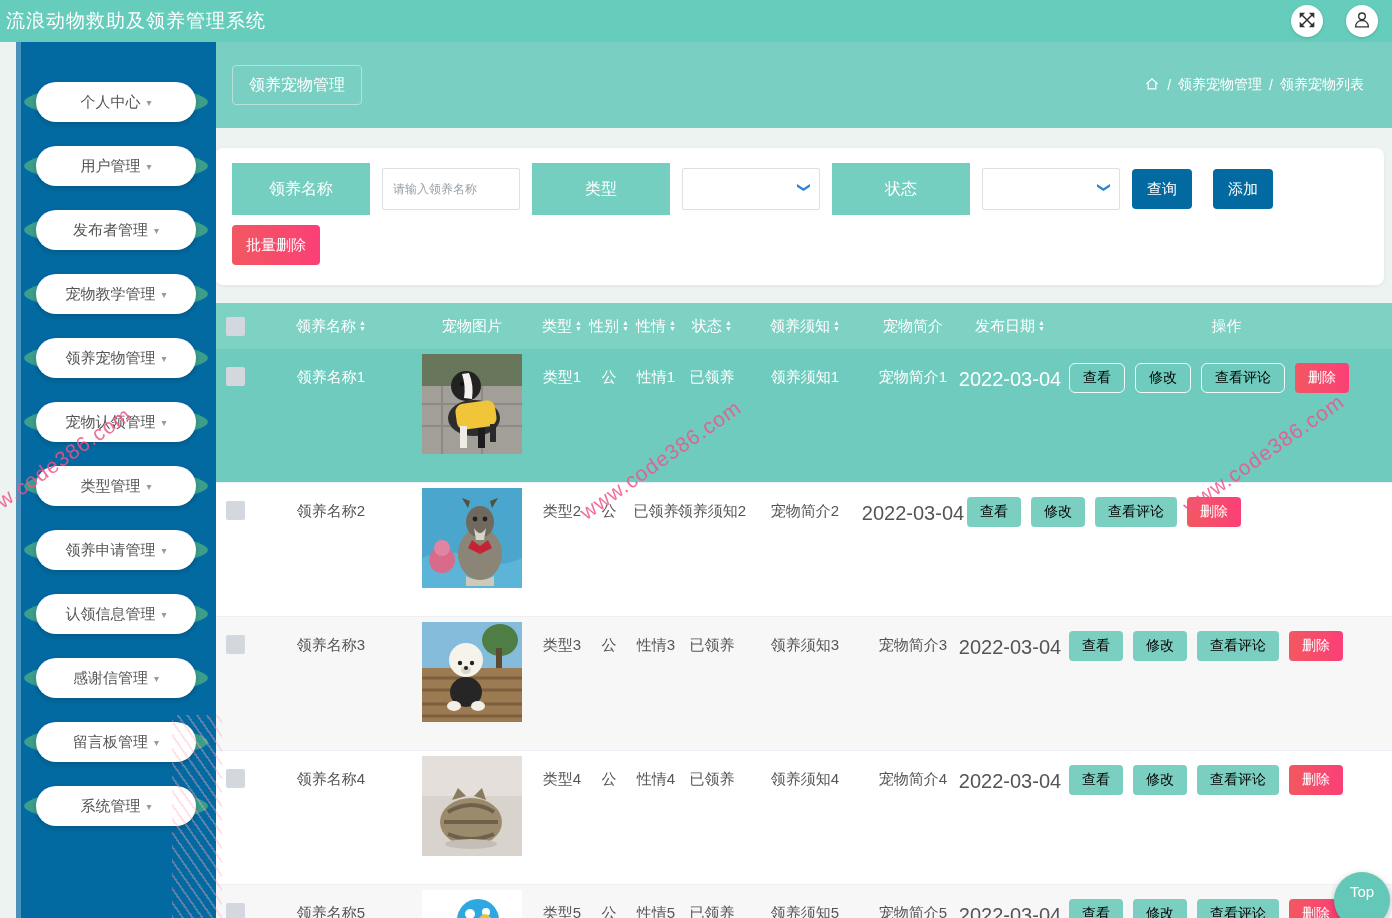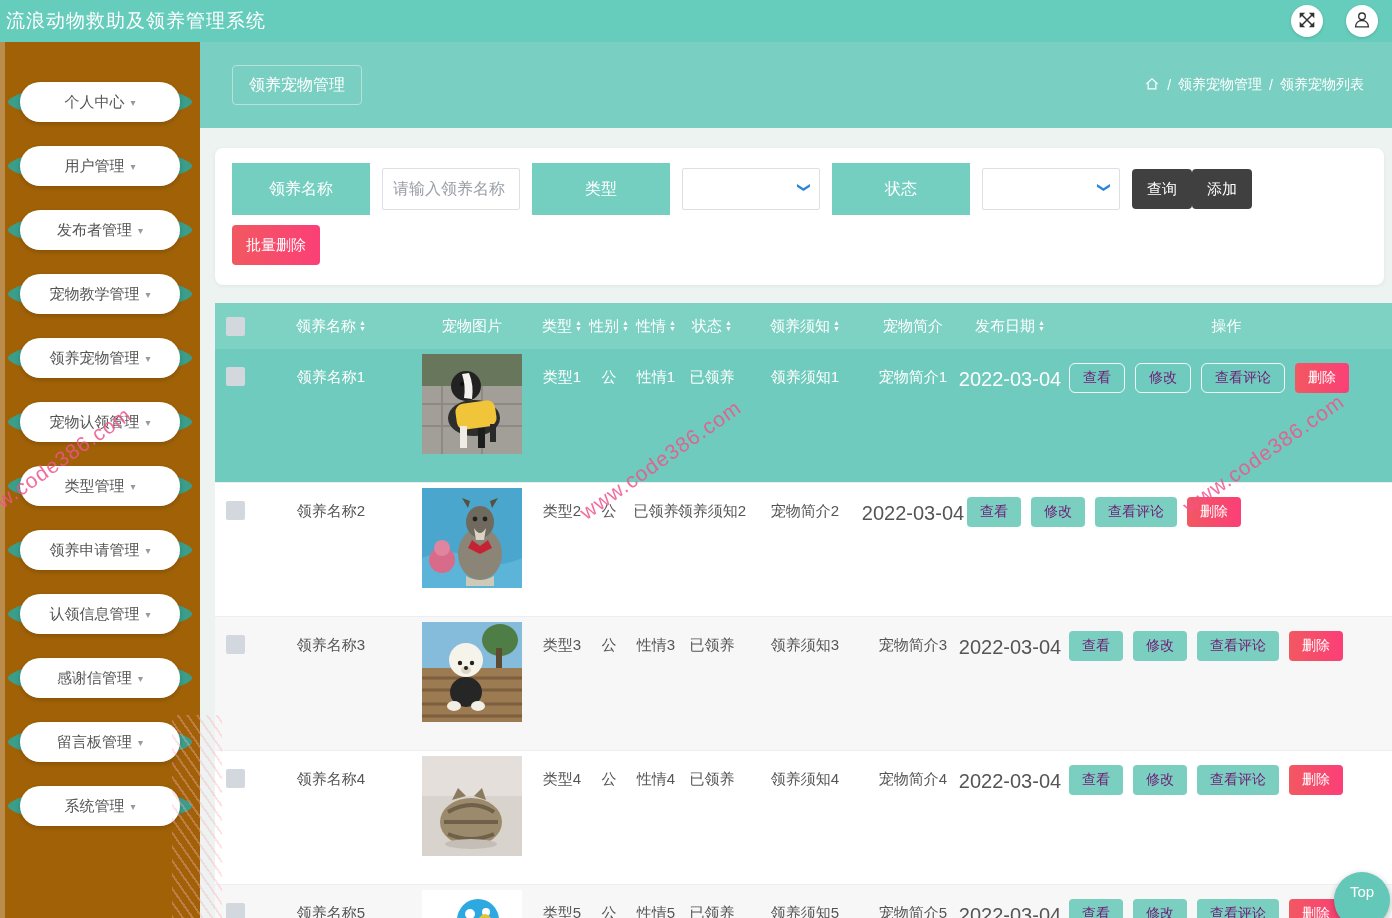--- a/index.html
+++ b/index.html
@@ -10,22 +10,22 @@
   
   .app-header { position:absolute; left:0; top:0; width:1392px; height:42px;
     background:#66ccbb; z-index:30; display:flex; align-items:center; }
   .app-title { color:#fff; font-size:19px; padding-left:6px; letter-spacing:1px; }
   .header-right { margin-left:auto; display:flex; gap:23px; padding-right:14px; }
   .circle-btn { width:32px; height:32px; border-radius:50%; background:#fff; border:none;
     display:flex; align-items:center; justify-content:center; cursor:pointer;
     box-shadow:0 1px 3px rgba(0,0,0,.15); }
 
   
-  .sidebar { position:absolute; left:0; top:42px; width:200px; height:876px;
-    background:#a16207; z-index:20; }
+  .sidebar { position:absolute; left:16px; top:42px; width:200px; height:876px;
+    background:#0369a1; z-index:20; }
   .sidebar::before { content:""; position:absolute; left:0; top:0; width:5px; height:100%;
     background:rgba(255,255,255,.28); }
   .menu { list-style:none; padding-top:40px; }
   .menu-item-wrap { position:relative; width:160px; margin:0 auto 24px auto; height:40px; }
   .menu-item-wrap::before { content:""; position:absolute; left:-12px; right:-12px; top:4px; bottom:4px;
     background:#3b9e8a; border-radius:50%; }
   .menu-pill { position:relative; width:160px; height:40px; background:#fff; border:none;
     border-radius:20px; font-size:15px; color:#555; cursor:pointer;
     box-shadow:0 2px 5px rgba(0,0,0,.18);
     display:flex; align-items:center; justify-content:center; gap:6px;
@@ -46,29 +46,29 @@
   .crumb { cursor:pointer; }
   .content { padding:20px 0 0 15px; }
 
   
   .filter-card { width:1169px; background:#fff; border-radius:8px; padding:15px 18px 20px 17px;
     box-shadow:0 1px 4px rgba(0,0,0,.06); }
   .filter-row { display:flex; align-items:center; }
   .f-label { width:138px; height:52px; background:#74cfc1; color:#fff; font-size:16px;
     display:flex; align-items:center; justify-content:center; margin-right:12px; }
   .f-input { width:138px; height:42px; border:1px solid #dcdfe6; border-radius:2px;
-    padding:0 10px; font-size:16px; color:#555; margin-right:12px;
+    padding:0 10px; font-size:12px; color:#555; margin-right:12px;
     font-family:"Liberation Sans","DejaVu Sans",sans-serif; }
   .f-input::placeholder { color:#9aa0a6; }
   .f-select { position:relative; width:138px; height:42px; border:1px solid #dcdfe6; border-radius:2px;
     background:#fff; margin-right:12px; cursor:pointer; }
   .f-select .chev { position:absolute; right:9px; top:11px; color:#2b85d8; font-size:13px;
     font-weight:bold; display:inline-block; transform:rotate(90deg); }
-  .f-btn { height:40px; padding:0 15px; background:#404040; color:#fff; border:none; border-radius:4px;
-    font-size:15px; cursor:pointer; 
+  .f-btn { height:40px; padding:0 15px; background:#0369a1; color:#fff; border:none; border-radius:4px;
+    font-size:15px; cursor:pointer; margin-right:21px;
     font-family:"Liberation Sans","DejaVu Sans",sans-serif; }
   .batch-row { margin-top:10px; }
   .btn-danger-lg { height:40px; padding:0 14px; border:none; border-radius:4px; color:#fff;
     font-size:15px; cursor:pointer; background:linear-gradient(90deg,#f25861,#fb3f77);
     font-family:"Liberation Sans","DejaVu Sans",sans-serif; }
 
   
   .table { width:1177px; margin-top:18px; background:#fff; }
   .thead, .trow { display:grid;
     grid-template-columns:40px 152px 130px 50px 44px 50px 62px 124px 92px 102px 1fr; }
@@ -84,21 +84,21 @@
   .c-check { padding-top:18px; }
   .c-text { padding-top:19px; white-space:nowrap; }
   .c-date { font-size:20px; }
   .c-img { padding-top:5px; }
   .photo { width:100px; height:100px; display:block; overflow:hidden; }
   .photo svg { display:block; }
   .c-actions { justify-content:flex-start; padding:14px 0 0 8px; }
   .btn { height:30px; padding:0 13px; border-radius:4px; font-size:14px; cursor:pointer;
     margin-right:10px; border:none; white-space:nowrap;
     font-family:"Liberation Sans","DejaVu Sans",sans-serif; }
-  .btn-teal { background:#7bcfc0; color:#701a75; }
+  .btn-teal { background:#7bcfc0; color:#000000; }
   .btn-danger { background:linear-gradient(90deg,#f25861,#fb3f77); color:#fff; }
   .trow.selected .btn-teal { background:transparent; border:1px solid rgba(255,255,255,.9); border-radius:6px; }
 
   
   .watermark { position:absolute; z-index:50; pointer-events:none; color:rgba(240,83,140,.85);
     font-size:21px; letter-spacing:1px; transform:rotate(-35deg); white-space:nowrap; }
   .wm-1 { left:-45px; top:455px; }
   .wm-2 { left:565px; top:448px; }
   .wm-3 { left:1168px; top:442px; }
   .top-btn { position:absolute; right:2px; bottom:-10px; width:56px; height:56px; border-radius:50%;

